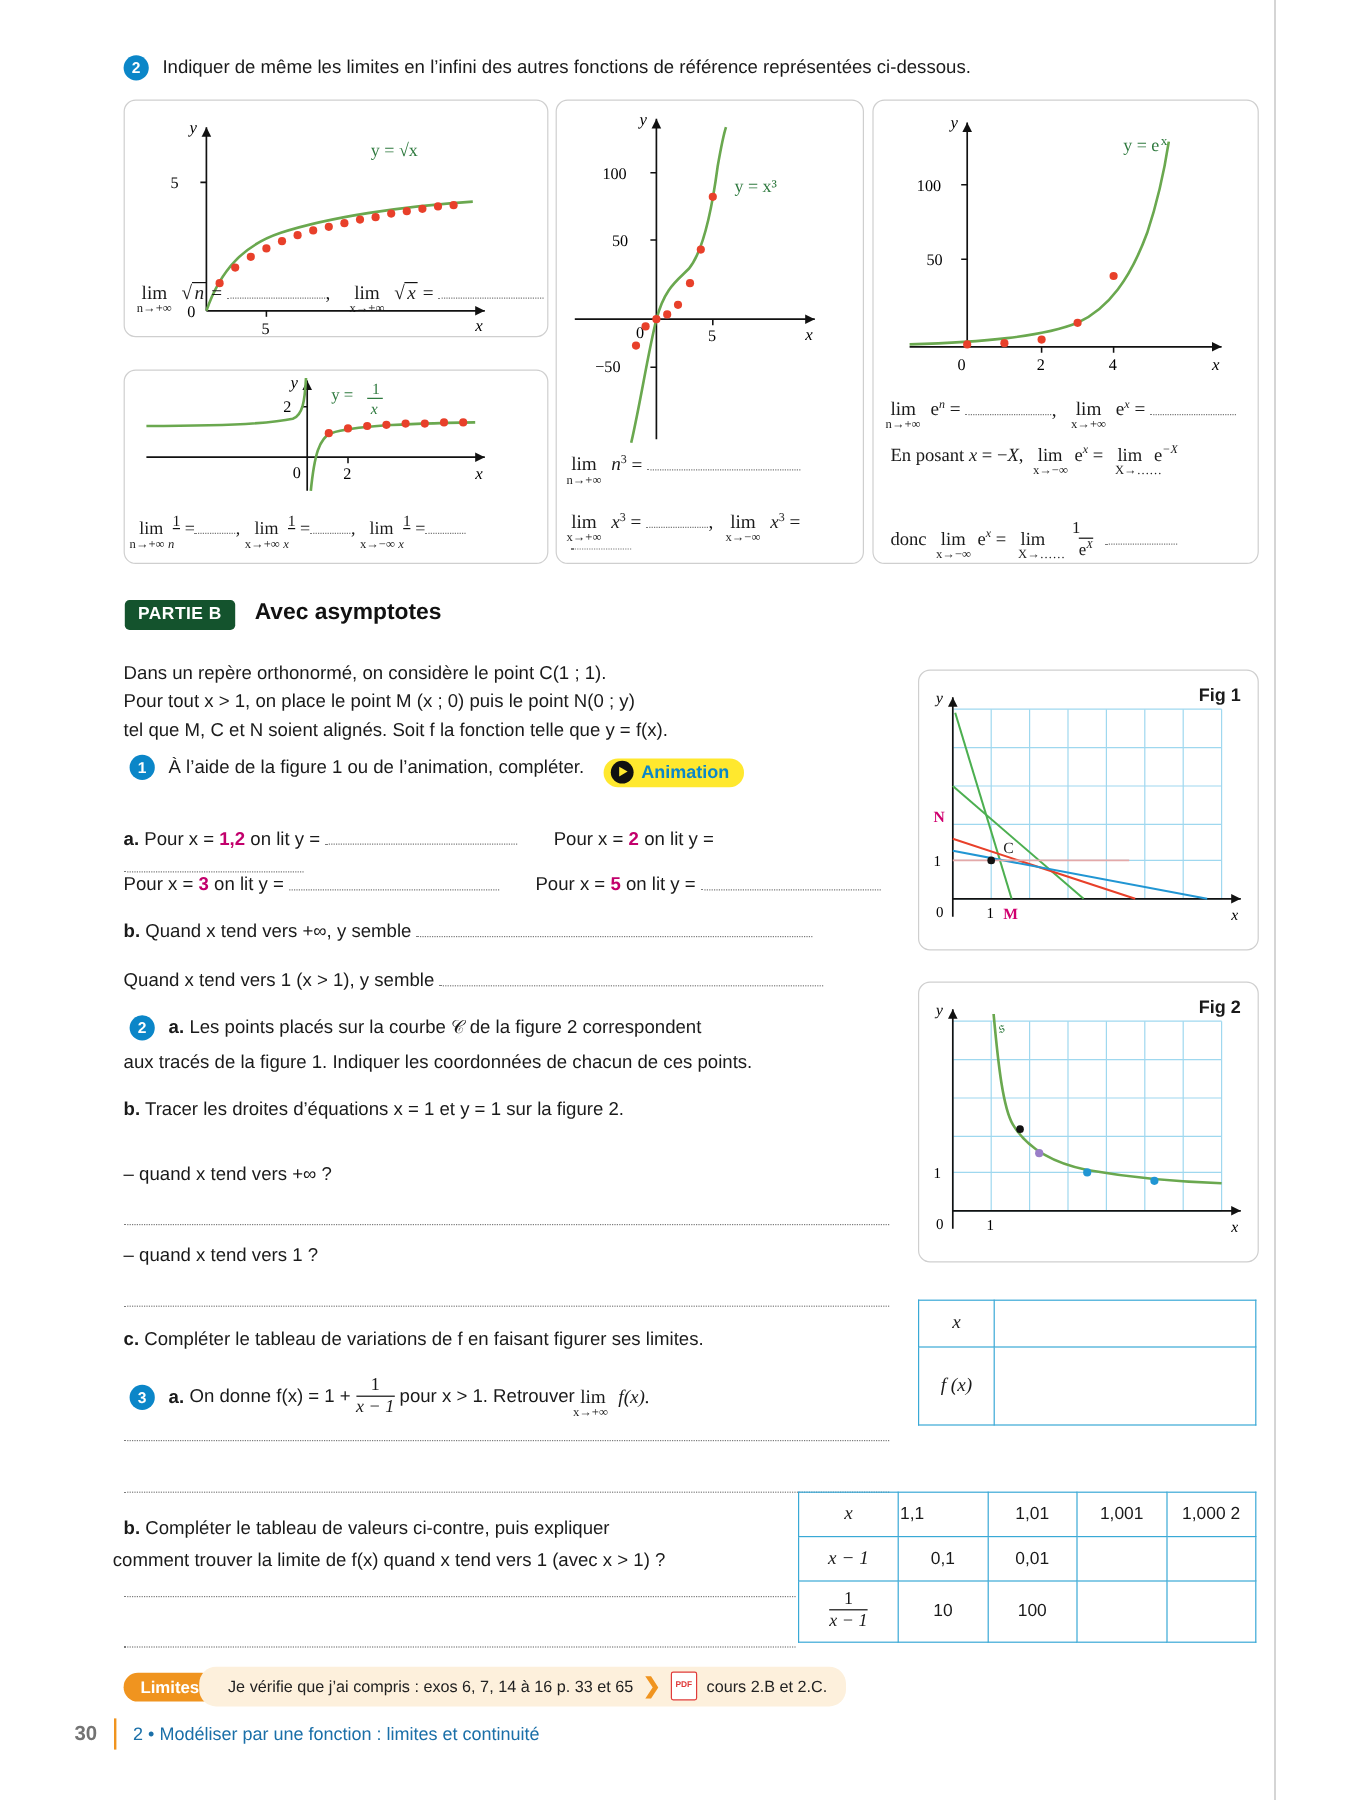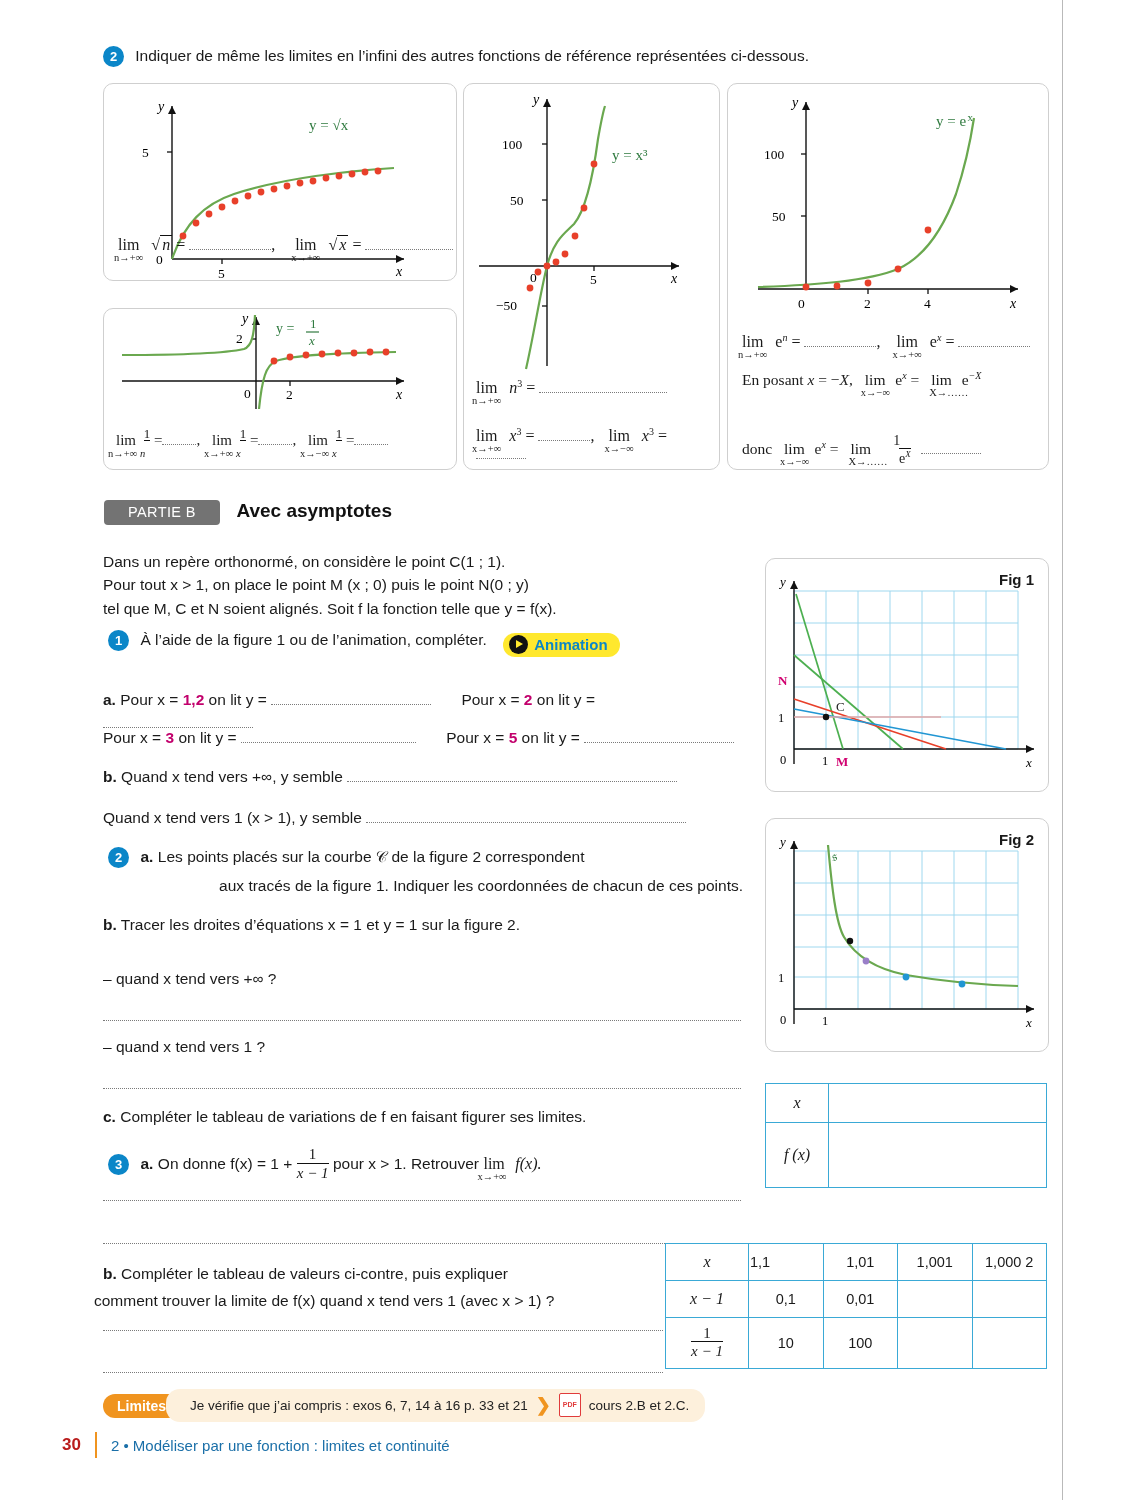--- a/index.html
+++ b/index.html
@@ -27,22 +27,22 @@
     position:absolute; border:1px solid #cfcfcf; border-radius:10px; background:#fff;
   }
 
   .mathline { font-family:"Liberation Serif", serif; font-size:16px; }
   .mini { font-size:10.5px; }
   .it { font-style:italic; }
 
   .dotted { border-bottom:1.6px dotted #7a7a7a; display:inline-block; }
 
   .partie-tag {
-    background:#737373; color:#fff; font-weight:normal; font-size:14.5px;
-    padding:4px 24px 5px; border-radius:4px; letter-spacing:.4px;
+    background:#14532d; color:#fff; font-weight:bold; font-size:14.5px;
+    padding:4px 11px 5px; border-radius:4px; letter-spacing:.4px;
   }
   .partie-title { font-size:19px; font-weight:bold; color:#111; }
 
   .body-txt { font-size:15.5px; line-height:1.5; }
 
   .anim-pill {
     display:inline-flex; align-items:center; gap:6px;
     background:#ffe82e; border-radius:13px; padding:2px 12px 3px 6px;
     font-weight:bold; color:#0b86c8; font-size:15px;
   }
@@ -68,21 +68,21 @@
   }
   .footer-bar {
     display:inline-flex; align-items:center; gap:8px;
     background:#fdf0dc; border-radius:14px; padding:4px 16px 5px 10px; font-size:13.5px; color:#222;
   }
   .chev { color:#f0941f; font-weight:bold; font-size:18px; }
   .pdf-ic {
     display:inline-block; width:20px; height:22px; background:#fff; border:1.4px solid #e03b3b;
     border-radius:2px; color:#e03b3b; font-size:7px; font-weight:bold; text-align:center; line-height:22px;
   }
-  .pagenum { font-size:17px; font-weight:bold; color:#b91c1c; }
+  .pagenum { font-size:17px; font-weight:bold; color:#737373; }
   .footline { font-size:15px; color:#1a6fa8; }
   svg text { font-family:"Liberation Serif", serif; }
 </style>
 </head>
 <body>
 
 <div class="page">
   <div class="right-rule"></div>
 
   <div class="q-line" style="left:103px; top:46px; width:900px;">
@@ -341,21 +341,21 @@
   <div class="body-txt" style="position:absolute; left:103px; top:806px; width:640px;">
     <span>Quand x tend vers 1 (x &gt; 1), y semble</span>
     <span class="dotted" style="width:320px;"></span>
   </div>
 
   <div style="position:absolute; left:108px; top:845px; width:620px;">
     <span class="num-badge">2</span>
     <b class="body-txt" style="margin-left:7px;">a.</b>
     <span class="body-txt">Les points placés sur la courbe 𝒞 de la figure 2 correspondent</span>
   </div>
-  <div class="body-txt" style="position:absolute; left:103px; top:874px; width:640px;text-align:right;">aux tracés de la figure 1. Indiquer les coordonnées de chacun de ces points.</div>
+  <div class="body-txt" style="position:absolute; left:103px; top:874px; width:640px;">aux tracés de la figure 1. Indiquer les coordonnées de chacun de ces points.</div>
 
   <div class="body-txt" style="position:absolute; left:103px; top:913px; width:640px;">
     <b>b.</b>
     <span>Tracer les droites d’équations x = 1 et y = 1 sur la figure 2.</span>
   </div>
   <div class="body-txt" style="position:absolute; left:103px; top:967px; width:640px;">– quand x tend vers +∞ ?</div>
   <div class="dotted" style="position:absolute; left:103px; top:1020px; width:638px;"></div>
   <div class="body-txt" style="position:absolute; left:103px; top:1035px; width:640px;">– quand x tend vers 1 ?</div>
   <div class="dotted" style="position:absolute; left:103px; top:1088px; width:638px;"></div>
 
@@ -512,21 +512,21 @@
         <td style="text-align:center;"></td>
         <td style="text-align:center;"></td>
       </tr>
     </tbody>
       </table>
   </div>
 
   <div style="position:absolute; left:103px; top:1389px; display:flex; align-items:center;">
     <span class="footer-pill">Limites</span>
     <span class="footer-bar" style="margin-left:-14px; padding-left:24px;">
-      <span>Je vérifie que j’ai compris : exos 6, 7, 14 à 16 p. 33 et 21</span>
+      <span>Je vérifie que j’ai compris : exos 6, 7, 14 à 16 p. 33 et 65</span>
       <span class="chev">❯</span>
       <span class="pdf-ic">PDF</span>
       <span>cours 2.B et 2.C.</span>
     </span>
   </div>
 
   <div style="position:absolute; left:62px; top:1432px; display:flex; align-items:center; gap:14px;">
     <span class="pagenum">30</span>
     <span style="display:inline-block; width:2px; height:26px; background:#f0941f;"></span>
     <span class="footline">2 • Modéliser par une fonction : limites et continuité</span>

